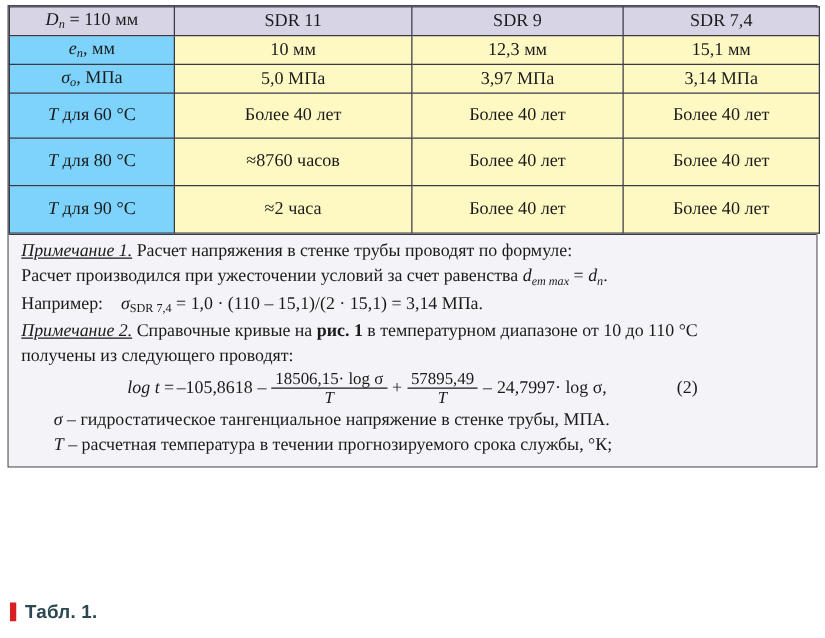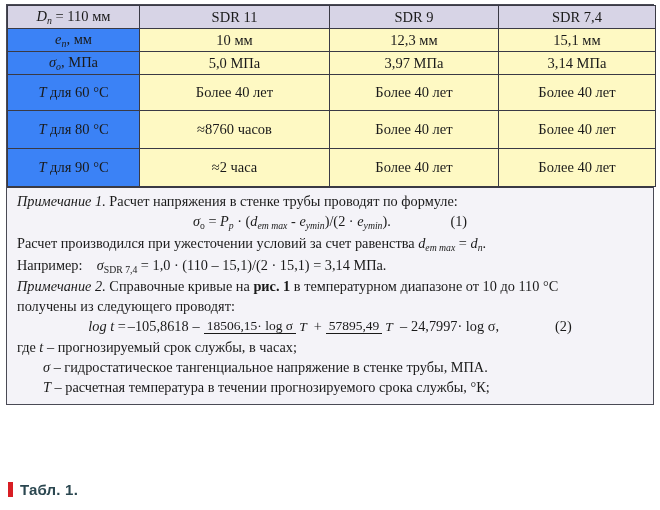--- a/index.html
+++ b/index.html
@@ -48,21 +48,21 @@
     line-height: 1.15;
     padding: 2px 4px;
     background: #fef9c3;
     box-sizing: border-box;
   }
   table.spec tr.head td {
     background: #d7d4e6;
     height: 22px;
   }
   table.spec td.rowhead {
-    background: #3b82f6;
+    background: #7dd3fc;
   }
   table.spec tr.r-en td,
   table.spec tr.r-sigma td {
     height: 21px;
   }
   table.spec tr.r-temp td {
     height: 38px;
   }
   table.spec tr.r-temp-first td {
     height: 36px;
@@ -88,20 +88,21 @@
     padding: 4px 10px 6px 10px;
     font-size: 14.3px;
     line-height: 1.33;
     box-sizing: border-box;
   }
   #notes p {
     margin: 0 0 1px 0;
   }
   .note-lead {
     font-style: italic;
+    text-decoration: underline;
   }
   .center-line {
     text-align: center;
   }
   .formula-row {
     display: flex;
     align-items: center;
     justify-content: center;
     gap: 16px;
     margin: 1px 0 2px 0;
@@ -114,21 +115,21 @@
   .eqnum2 {
     display: inline-block;
     margin-left: 38px;
     font-style: normal;
   }
   .indent1 { padding-left: 26px; }
 
   
   .frac {
     display: inline-flex;
-    flex-direction: row;
+    flex-direction: column;
     align-items: center;
     vertical-align: middle;
     margin: 0 2px;
     line-height: 1.05;
   }
   .frac .num {
     padding: 0 3px 0px 3px;
     border-bottom: 1.2px solid #1a1a1a;
     font-size: 13.5px;
     white-space: nowrap;
@@ -224,30 +225,20 @@
         </tbody>
     </table>
 
     <div id="notes">
 
       <p>
         <span class="note-lead">Примечание 1.</span>
         <span>Расчет напряжения в стенке трубы проводят по формуле:</span>
       </p>
 
-      <p class="center-line">
-        <span>
-          <span class="mi">σ</span><span class="subu">o</span> =
-          <span class="mi">P</span><span class="sub">p</span> ·
-          (<span class="mi">d</span><span class="sub">em max</span> -
-          <span class="mi">e</span><span class="sub">ymin</span>)/(2 ·
-          <span class="mi">e</span><span class="sub">ymin</span>).
-        </span>
-        <span class="eqnum">(1)</span>
-      </p>
 
       <p>
         Расчет производился при ужесточении условий за счет равенства
         <span class="mi">d</span><span class="sub">em max</span> =
         <span class="mi">d</span><span class="sub">n</span>.
       </p>
 
       <p>
         <span>Например:</span>
         &nbsp;&nbsp;
@@ -278,23 +269,20 @@
           <span class="frac">
             <span class="num">57895,49</span>
             <span class="den">T</span>
           </span>
           <span class="op">–</span>
           <span class="op">24,7997· log σ,</span>
         </span>
         <span class="eqnum2">(2)</span>
       </div>
 
-      <p>
-        где <span class="mi">t</span> – прогнозируемый срок службы, в часах;
-      </p>
       <p class="indent1">
         <span class="mi">σ</span> – гидростатическое тангенциальное напряжение в стенке трубы, МПА.
       </p>
       <p class="indent1">
         <span class="mi">T</span> – расчетная температура в течении прогнозируемого срока службы, °К;
       </p>
 
     </div>
   </div>
 

